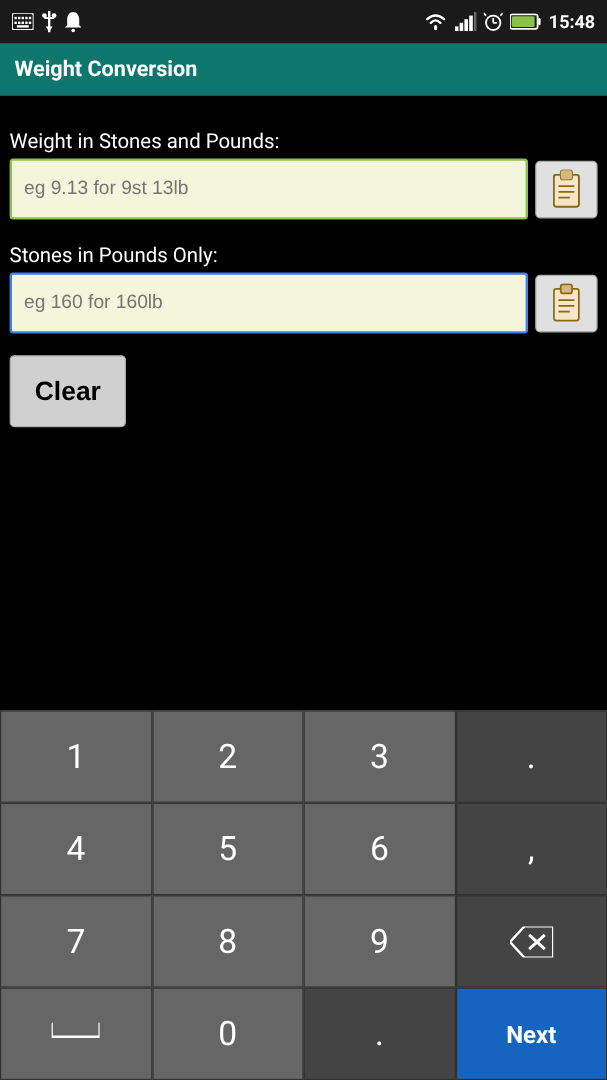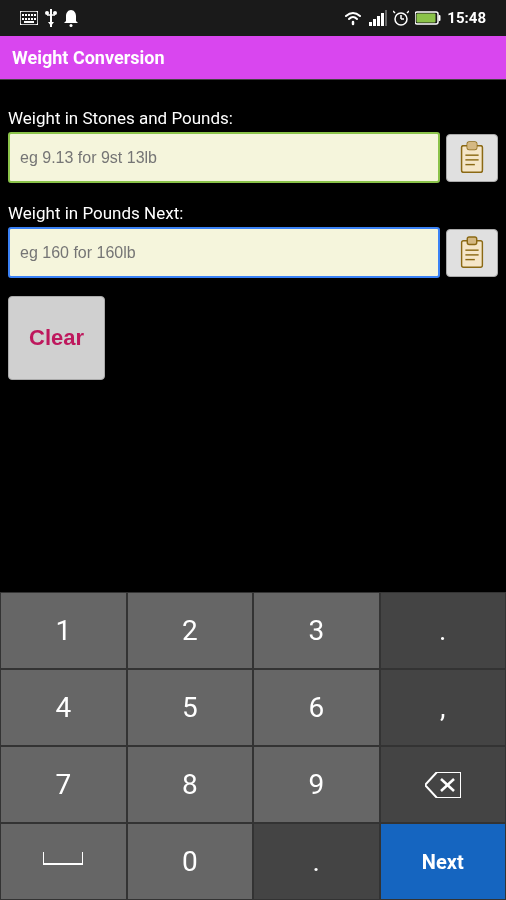--- a/index.html
+++ b/index.html
@@ -13,40 +13,40 @@
       color: #fff;
     }
 
     
     .status-bar {
       background: #1a1a1a;
       height: 36px;
       display: flex;
       align-items: center;
       justify-content: space-between;
-      padding: 0 20px;
+      padding: 0 10px;
       font-size: 13px;
       color: #fff;
     }
     .status-left {
       display: flex;
       align-items: center;
       gap: 6px;
     }
     .status-right {
       display: flex;
       align-items: center;
       gap: 6px;
       font-weight: bold;
       font-size: 15px;
     }
 
     
     .top-bar {
-      background: #d946ef;
+      background: #0f766e;
       height: 44px;
       display: flex;
       align-items: center;
       padding: 0 12px;
       border-bottom: 1px solid #444;
     }
     .top-bar-title {
       font-size: 18px;
       font-weight: bold;
       color: #fff;
@@ -99,24 +99,24 @@
       justify-content: center;
       cursor: pointer;
       flex-shrink: 0;
     }
 
     
     .clear-btn {
       background: #d0d0d0;
       border: 1px solid #aaa;
       border-radius: 4px;
-      padding: 28px 20px;
+      padding: 16px 20px;
       font-size: 22px;
       font-weight: bold;
-      color: #be185d;
+      color: #000000;
       margin-top: 14px;
       cursor: pointer;
       display: inline-block;
     }
 
     
     .keyboard {
       position: absolute;
       bottom: 0;
       left: 0;
@@ -252,21 +252,21 @@
         <rect x="10" y="1" width="10" height="8" rx="2" fill="#c8a96e" stroke="#8b6914" stroke-width="1.5"></rect>
         <rect x="10" y="1" width="10" height="8" rx="2" fill="#d4b882"></rect>
         <line x1="8" y1="15" x2="22" y2="15" stroke="#8b6914" stroke-width="1.5"></line>
         <line x1="8" y1="20" x2="22" y2="20" stroke="#8b6914" stroke-width="1.5"></line>
         <line x1="8" y1="25" x2="18" y2="25" stroke="#8b6914" stroke-width="1.5"></line>
       </svg>
     </button>
   </div>
 
   
-  <div class="section-label">Weight in Pounds Next:</div>
+  <div class="section-label">Stones in Pounds Only:</div>
   <div class="input-row">
     <input class="text-input no-border" type="text" placeholder="eg 160 for 160lb" style="">
     <button class="clipboard-btn">
       <svg class="clipboard" viewBox="0 0 30 36">
         <rect x="4" y="5" width="22" height="28" rx="2" fill="#f5e6c8" stroke="#8b6914" stroke-width="1.5"></rect>
         <rect x="10" y="1" width="10" height="8" rx="2" fill="#d4b882"></rect>
         <rect x="10" y="1" width="10" height="8" rx="2" fill="none" stroke="#8b6914" stroke-width="1.5"></rect>
         <line x1="8" y1="15" x2="22" y2="15" stroke="#8b6914" stroke-width="1.5"></line>
         <line x1="8" y1="20" x2="22" y2="20" stroke="#8b6914" stroke-width="1.5"></line>
         <line x1="8" y1="25" x2="18" y2="25" stroke="#8b6914" stroke-width="1.5"></line>

